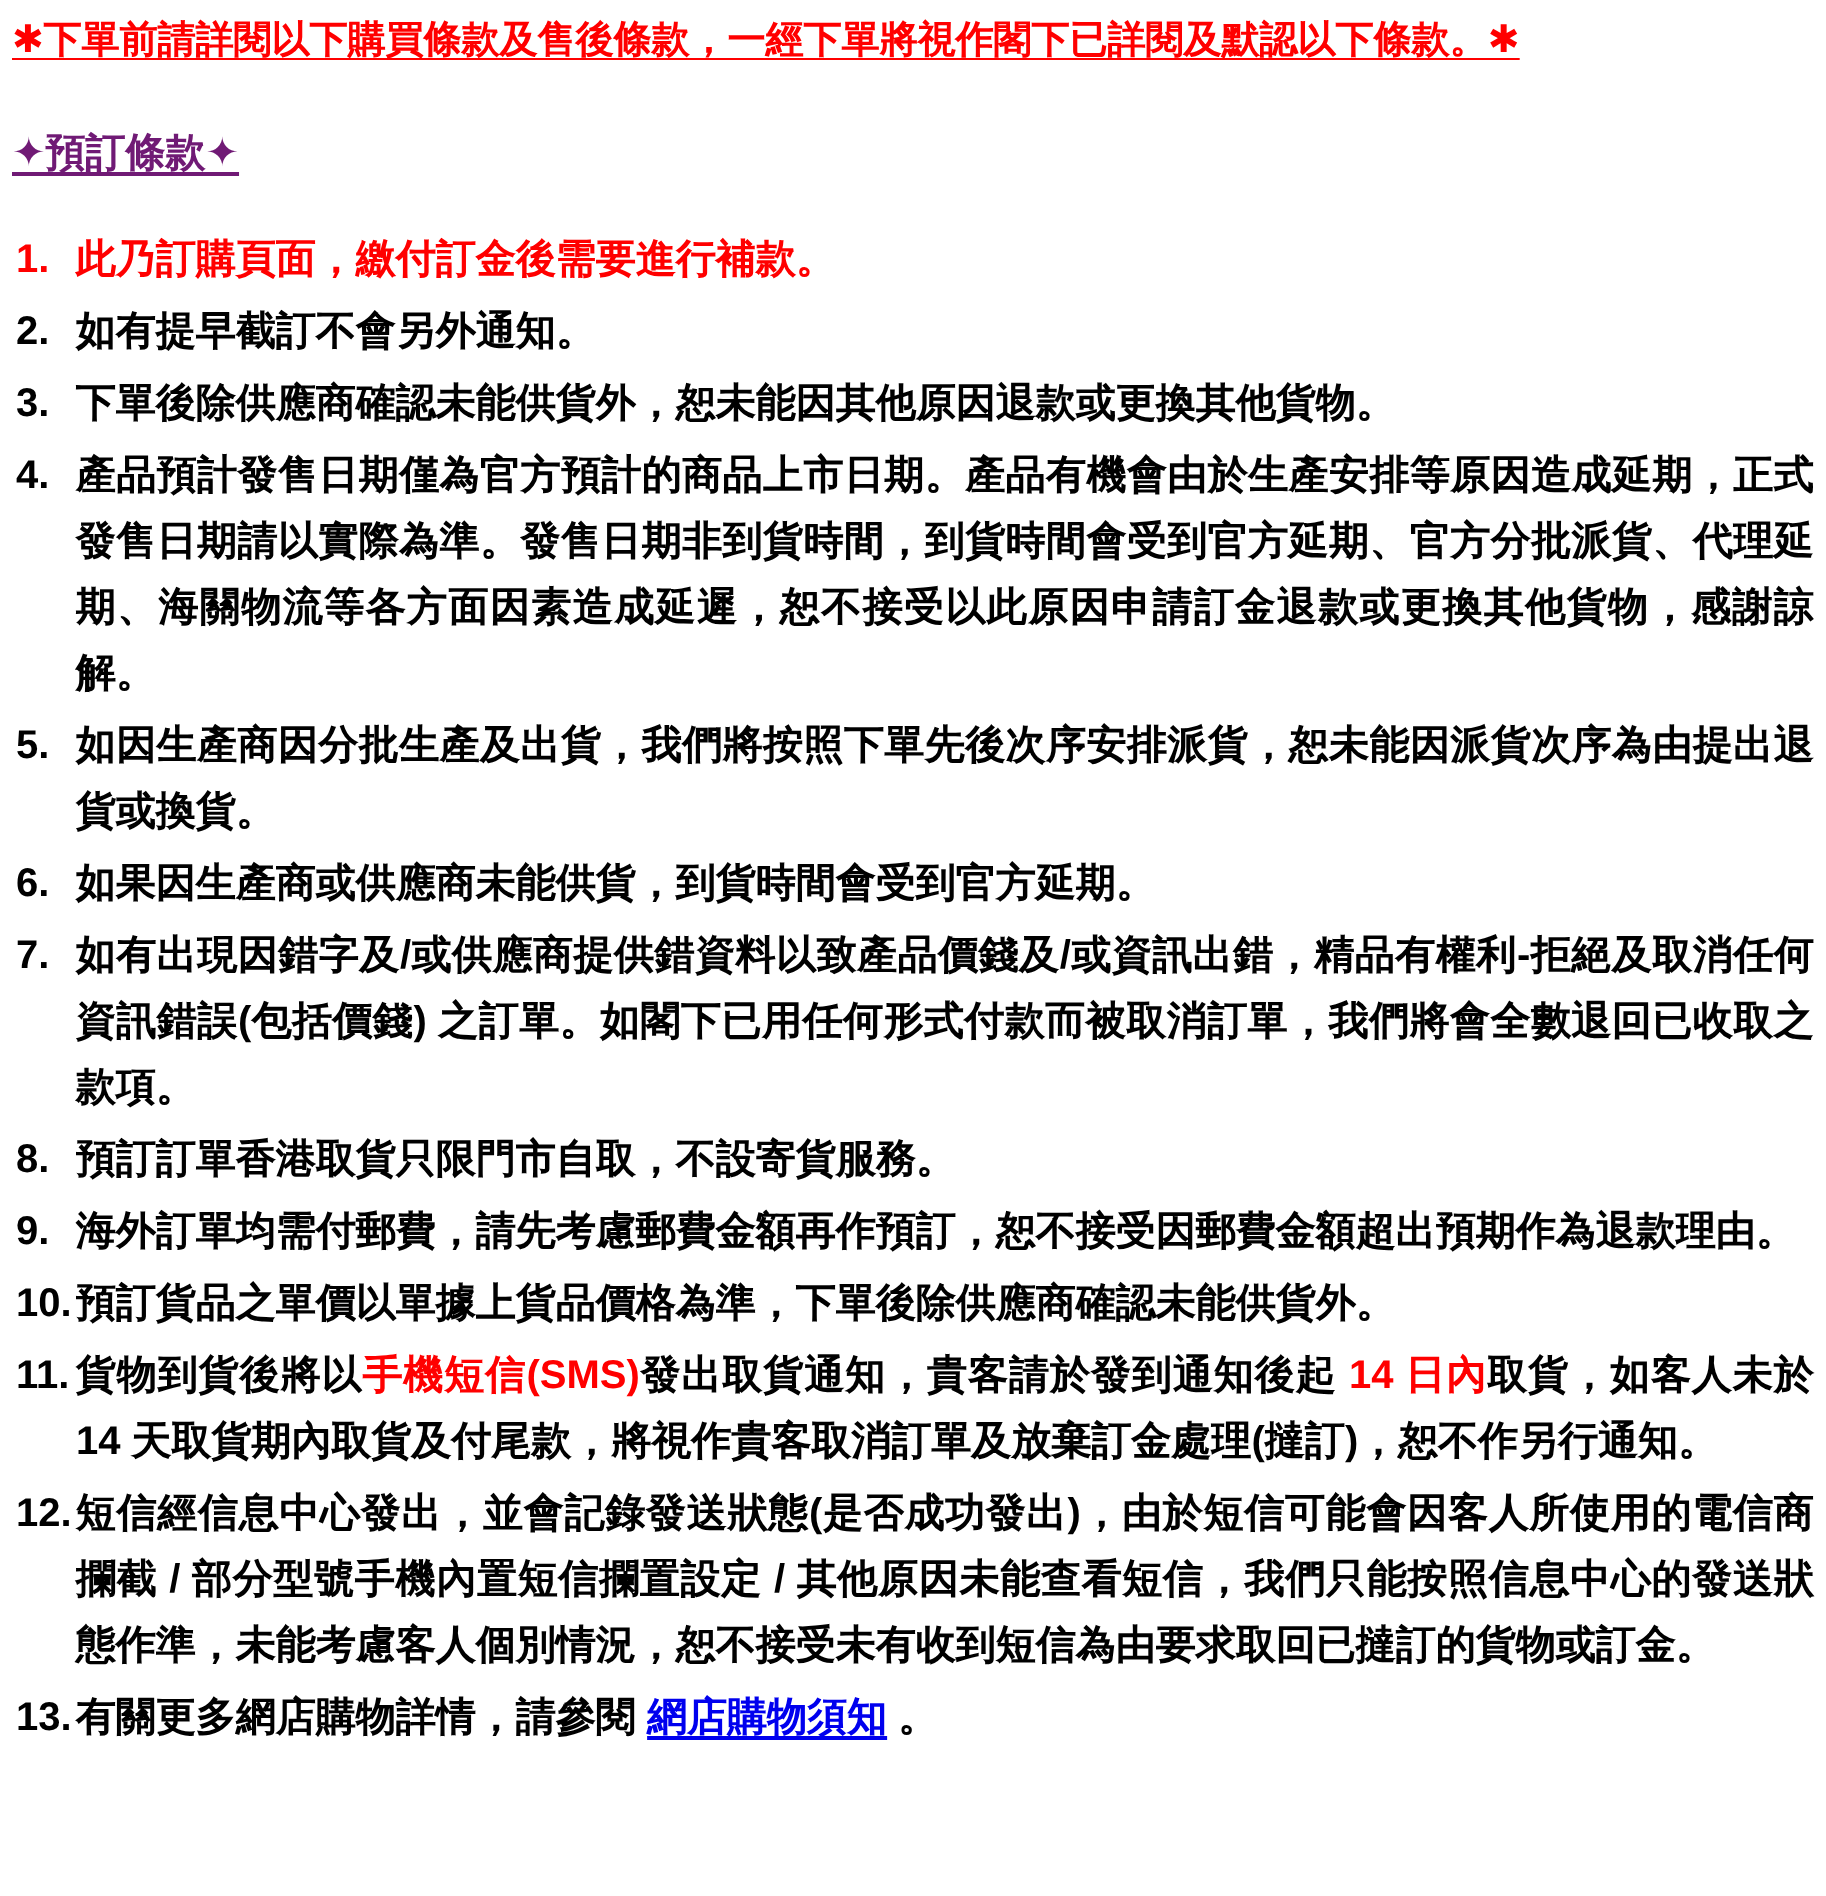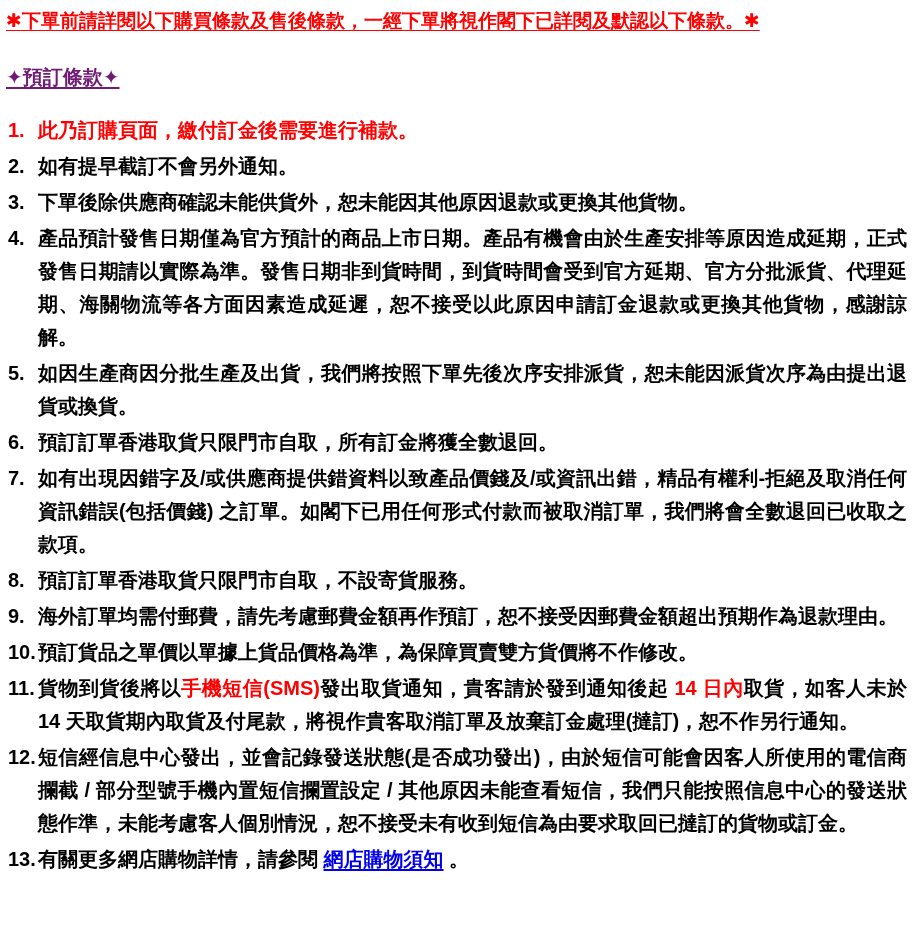--- a/index.html
+++ b/index.html
@@ -99,37 +99,37 @@
       <li class="term-item">
         <span class="num">4.</span>
         <span class="term-text"><span class="">產品預計發售日期僅為官方預計的商品上市日期。產品有機會由於生產安排等原因造成延期，正式發售日期請以實際為準。發售日期非到貨時間，到貨時間會受到官方延期、官方分批派貨、代理延期、海關物流等各方面因素造成延遲，恕不接受以此原因申請訂金退款或更換其他貨物，感謝諒解。</span></span>
       </li>
       <li class="term-item">
         <span class="num">5.</span>
         <span class="term-text"><span class="">如因生產商因分批生產及出貨，我們將按照下單先後次序安排派貨，恕未能因派貨次序為由提出退貨或換貨。</span></span>
       </li>
       <li class="term-item">
         <span class="num">6.</span>
-        <span class="term-text"><span class="">預訂訂單香港取貨只限門市自取，所有訂金將獲全數退回。</span></span>
+        <span class="term-text"><span class="">如果因生產商或供應商未能供貨，到貨時間會受到官方延期。</span></span>
       </li>
       <li class="term-item">
         <span class="num">7.</span>
         <span class="term-text"><span class="">如有出現因錯字及/或供應商提供錯資料以致產品價錢及/或資訊出錯，精品有權利-拒絕及取消任何資訊錯誤(包括價錢) 之訂單。如閣下已用任何形式付款而被取消訂單，我們將會全數退回已收取之款項。</span></span>
       </li>
       <li class="term-item">
         <span class="num">8.</span>
         <span class="term-text"><span class="">預訂訂單香港取貨只限門市自取，不設寄貨服務。</span></span>
       </li>
       <li class="term-item">
         <span class="num">9.</span>
         <span class="term-text"><span class="">海外訂單均需付郵費，請先考慮郵費金額再作預訂，恕不接受因郵費金額超出預期作為退款理由。</span></span>
       </li>
       <li class="term-item">
         <span class="num">10.</span>
-        <span class="term-text"><span class="">預訂貨品之單價以單據上貨品價格為準，為保障買賣雙方貨價將不作修改。</span></span>
+        <span class="term-text"><span class="">預訂貨品之單價以單據上貨品價格為準，下單後除供應商確認未能供貨外。</span></span>
       </li>
       <li class="term-item">
         <span class="num">11.</span>
         <span class="term-text"><span class="">貨物到貨後將以</span><span class="hl-red">手機短信(SMS)</span><span class="">發出取貨通知，貴客請於發到通知後起 </span><span class="hl-red">14 日內</span><span class="">取貨，如客人未於 14 天取貨期內取貨及付尾款，將視作貴客取消訂單及放棄訂金處理(撻訂)，恕不作另行通知。</span></span>
       </li>
       <li class="term-item">
         <span class="num">12.</span>
         <span class="term-text"><span class="">短信經信息中心發出，並會記錄發送狀態(是否成功發出)，由於短信可能會因客人所使用的電信商攔截 / 部分型號手機內置短信攔置設定 / 其他原因未能查看短信，我們只能按照信息中心的發送狀態作準，未能考慮客人個別情況，恕不接受未有收到短信為由要求取回已撻訂的貨物或訂金。</span></span>
       </li>
       <li class="term-item">

